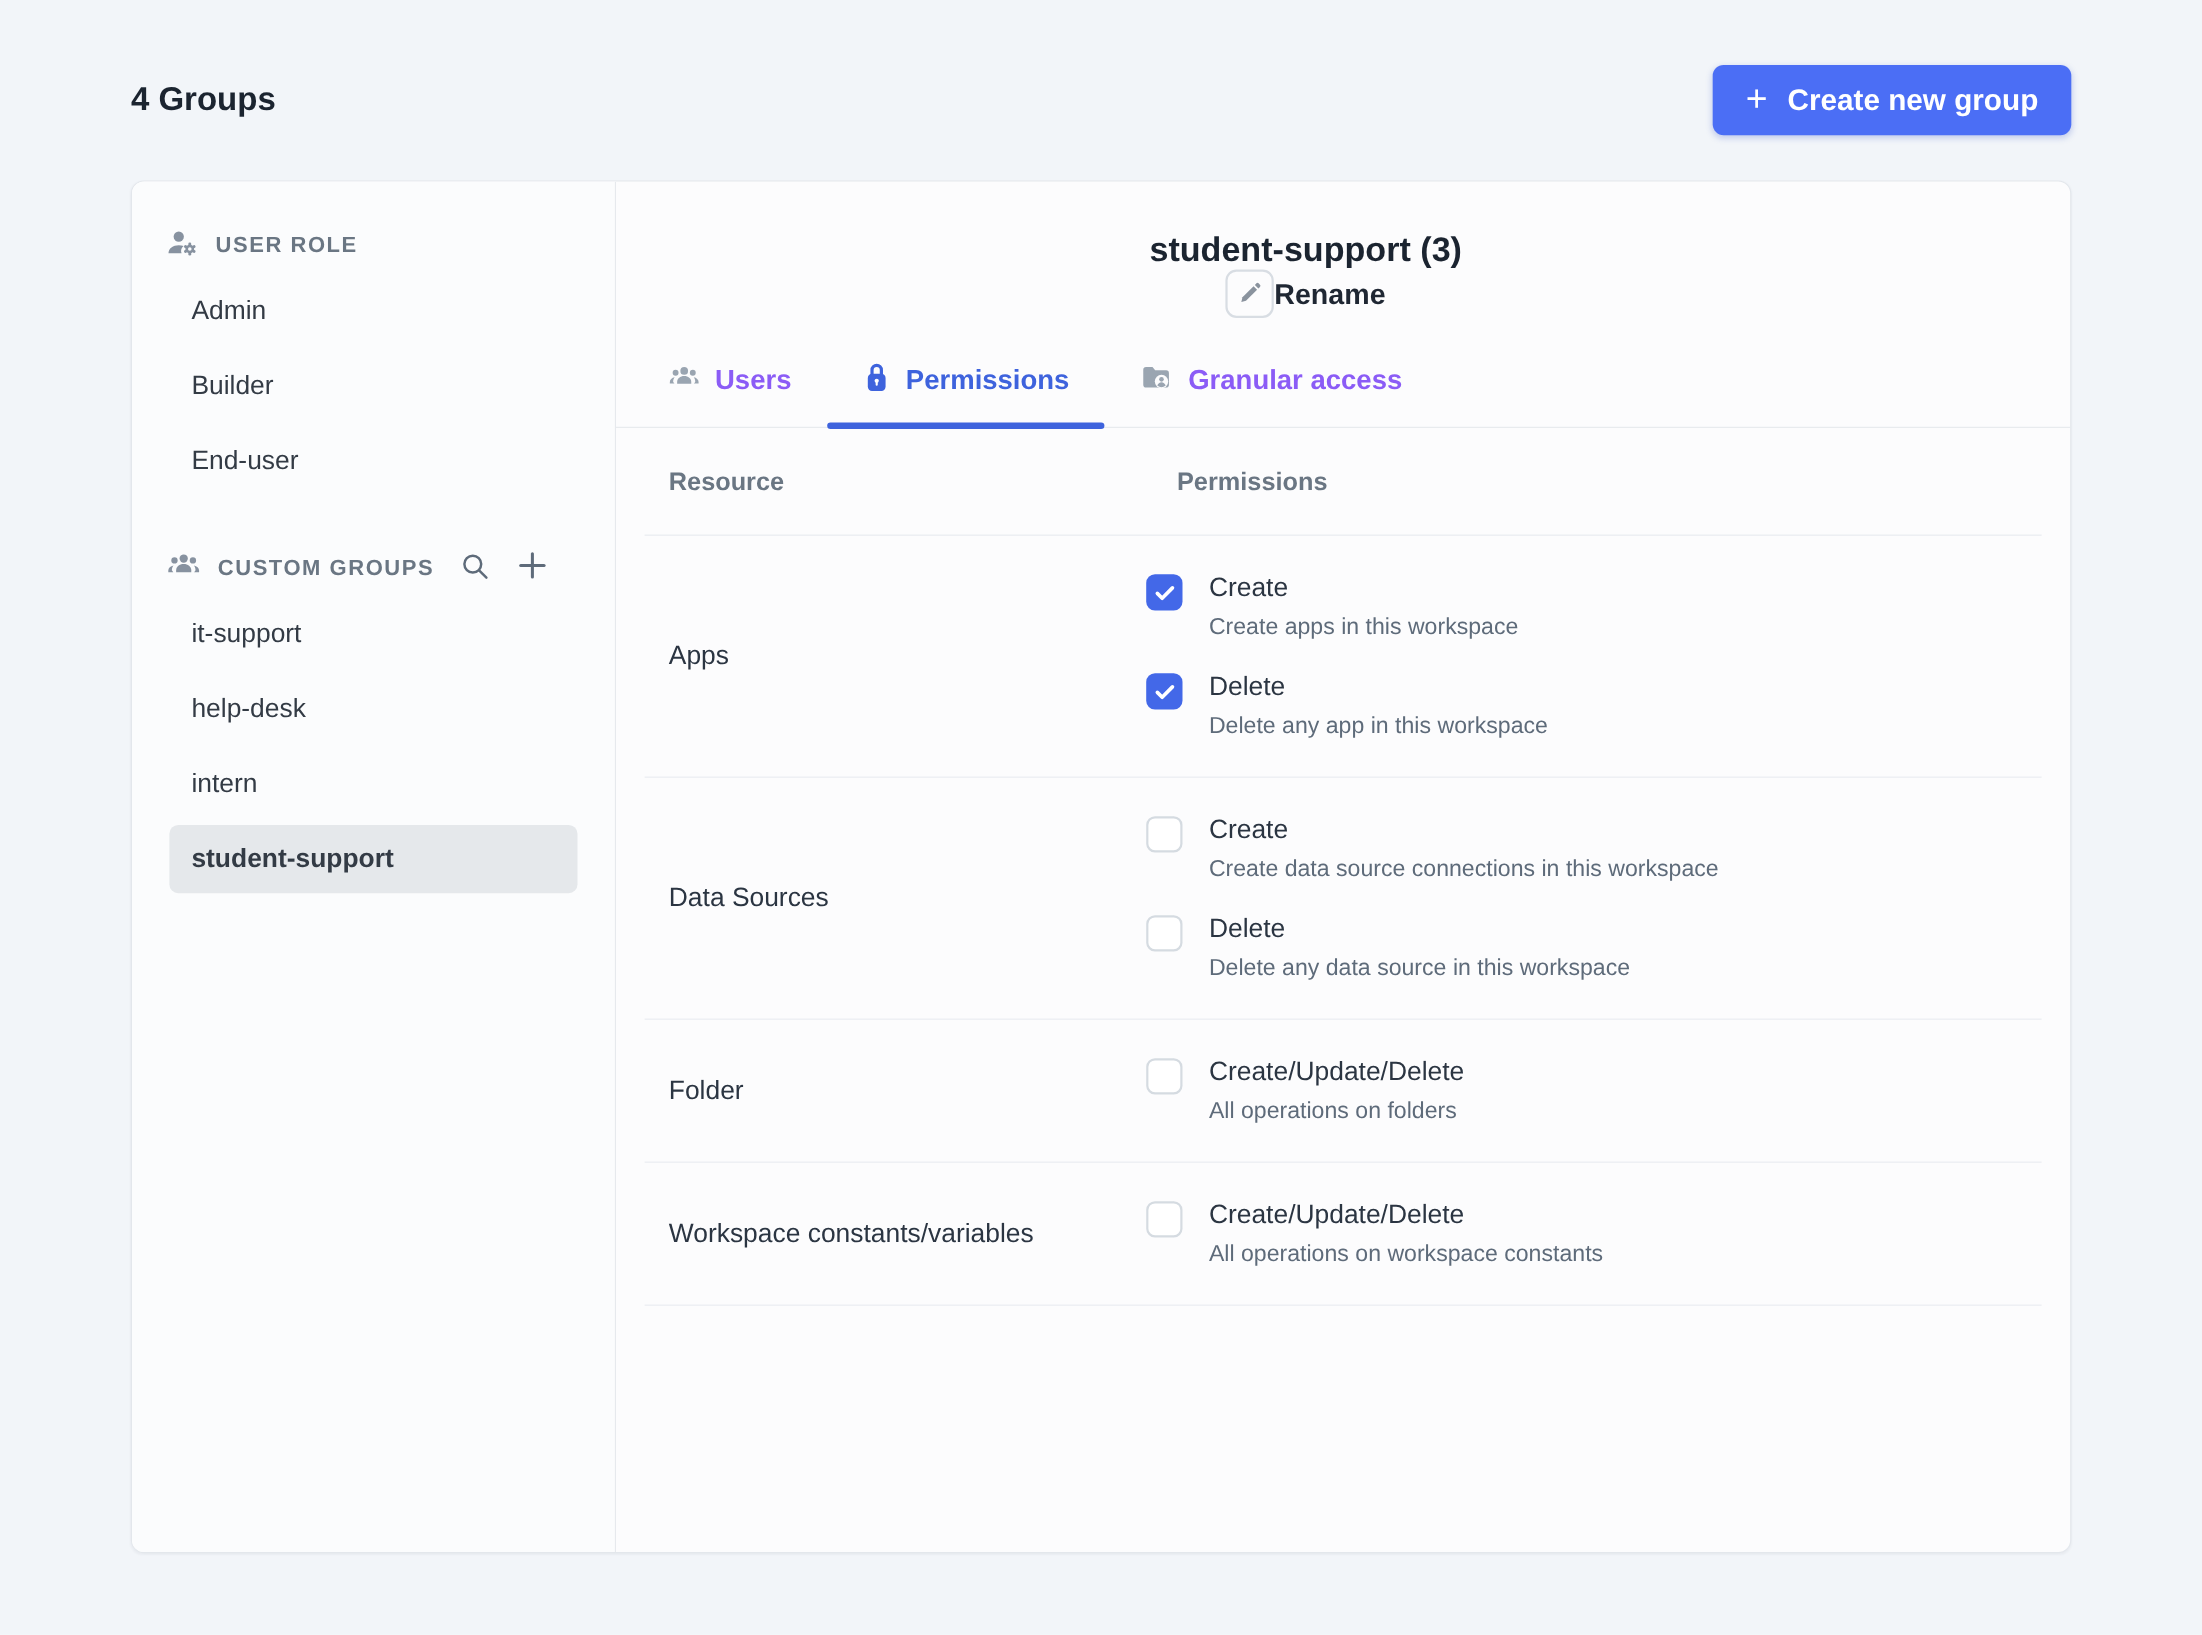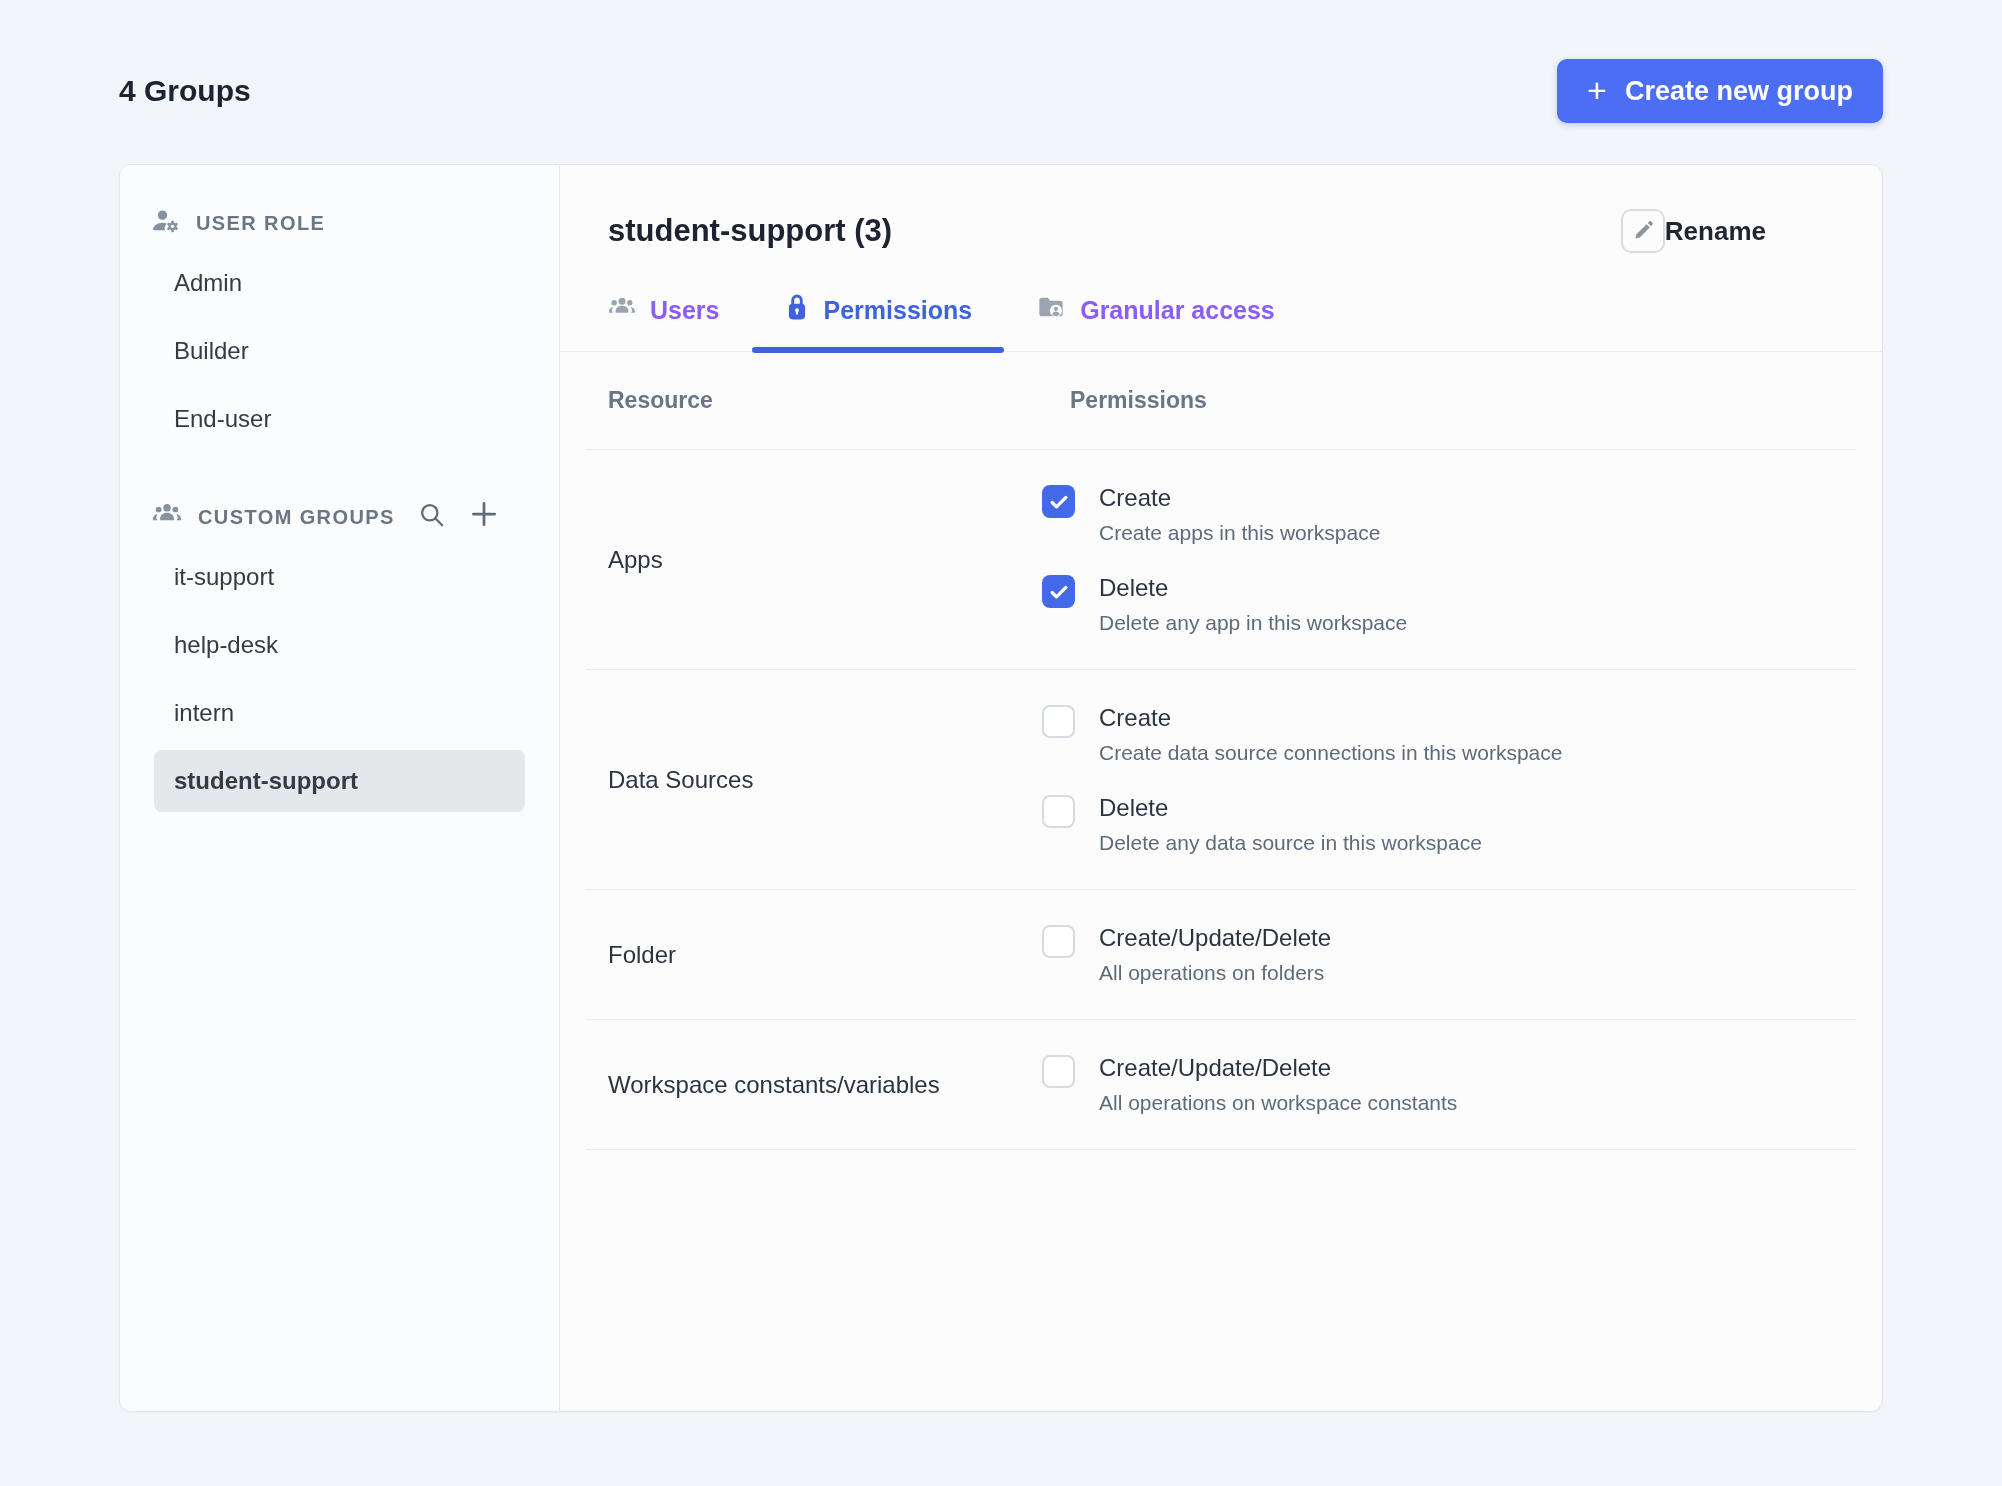--- a/index.html
+++ b/index.html
@@ -26,21 +26,21 @@
   .section-header .icon { display:flex; align-items:center; }
   .hdr-actions { margin-left:auto; display:flex; align-items:center; gap:24px; }
   .hdr-actions .icon { cursor:pointer; }
   .side-item { height:68px; display:flex; align-items:center; padding-left:54px;
     font-size:24px; color:#333B45; cursor:pointer; }
   .side-item.selected { background:#E5E8EB; border-radius:8px; margin:3px 34px; height:62px; padding-left:20px;font-weight:bold; }
   .custom-header { margin-top:36px; }
 
   
   .main { flex:1; display:flex; flex-direction:column; }
-  .main-header { display:flex; justify-content:space-between; align-items:center; padding:44px 116px 0 48px; }
+  .main-header { display:flex; justify-content:space-between; align-items:center; padding:44px 116px 0 48px;flex-direction:column; }
   .main-title { font-size:31px; font-weight:700; color:#1B2430; }
   .rename-btn { display:flex; align-items:center; background:none; border:none;
     font-family:inherit; font-size:26px; font-weight:700; color:#1F2733; cursor:pointer; }
   .rename-iconbox { width:44px; height:44px; border:2px solid #D8DDE3; border-radius:10px;
     display:grid; place-items:center; background:#FCFCFD; }
 
   .tabs { display:flex; padding:0 48px; margin-top:34px; border-bottom:1px solid #E6E9ED; }
   .tab { display:flex; align-items:center; gap:14px; padding:6px 32px 24px; position:relative;
     font-size:25px; font-weight:700; color:#8b5cf6; cursor:pointer; }
   .tab:first-child { padding-left:0; }

